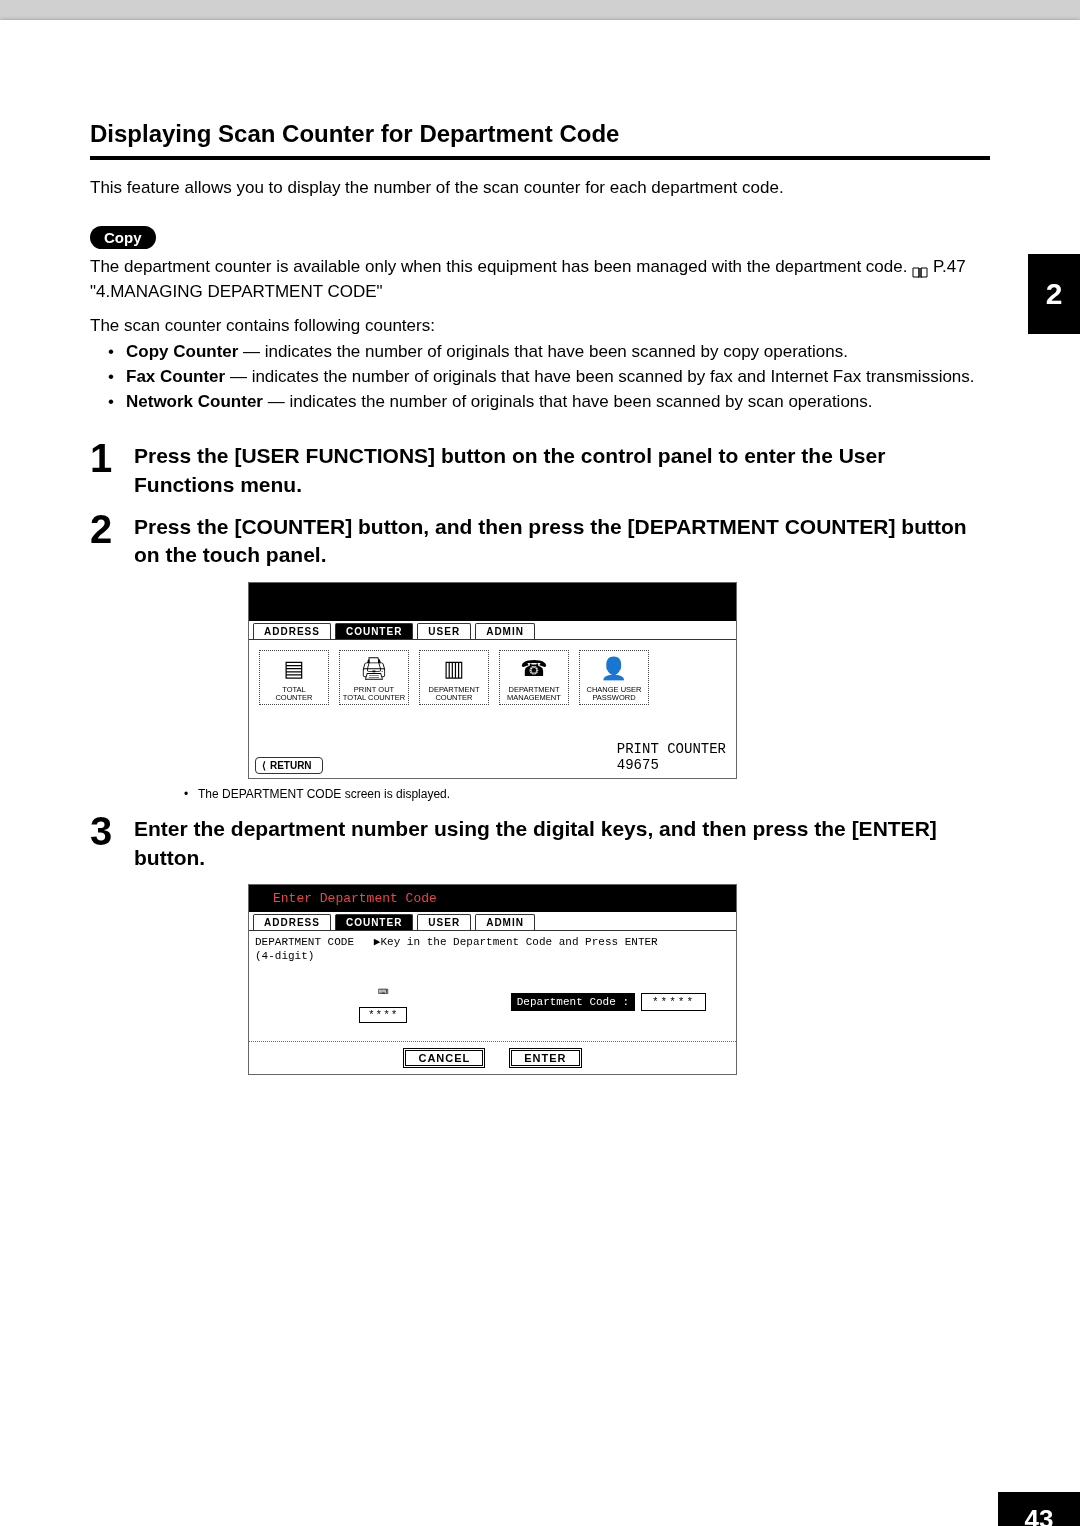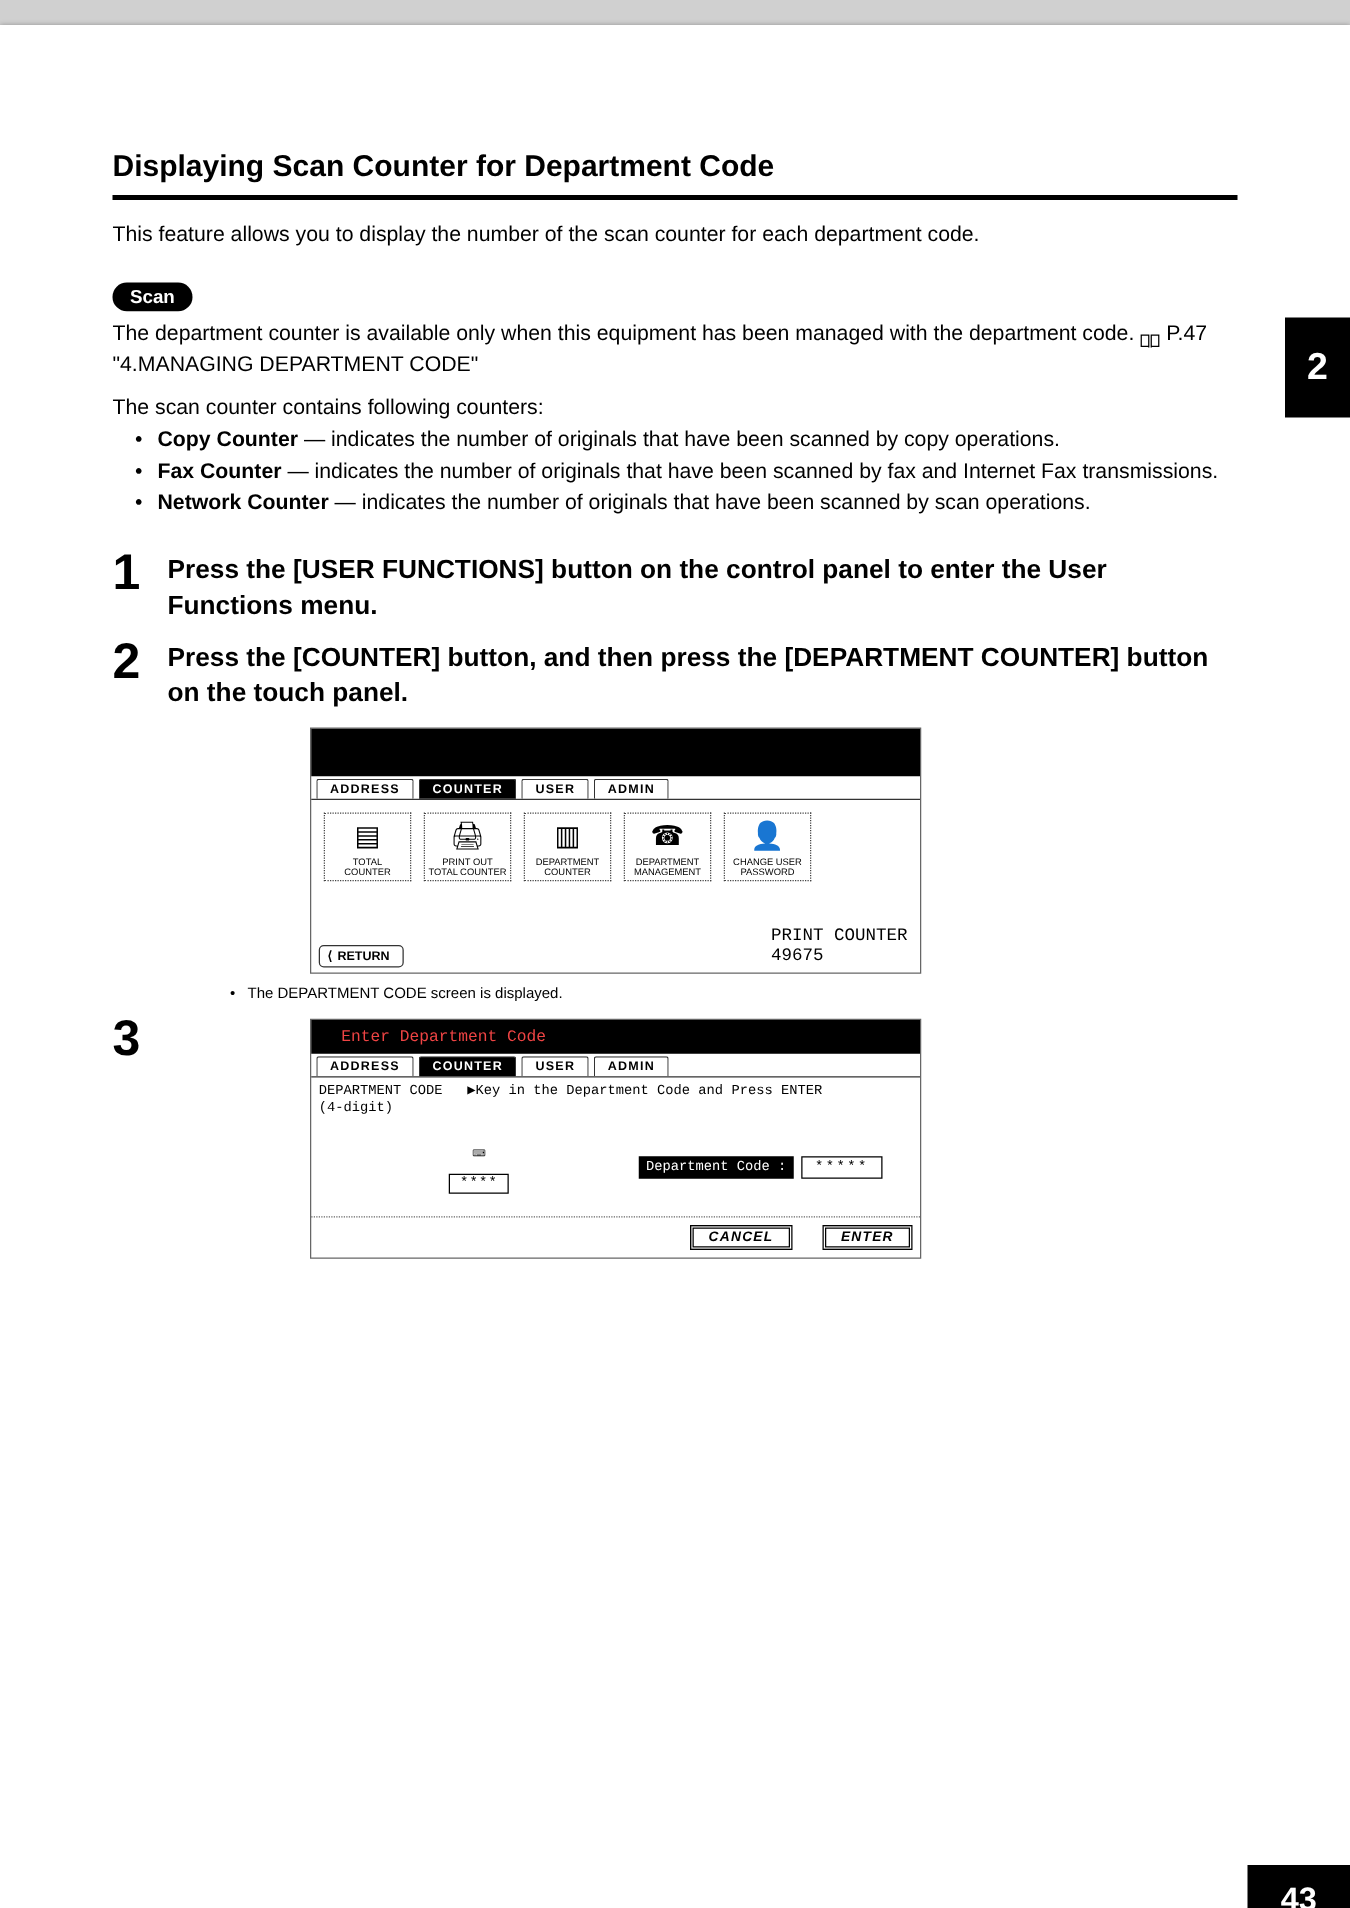--- a/index.html
+++ b/index.html
@@ -242,25 +242,24 @@
     color: #fff;
     padding: 3px 6px;
   }
   .ss2-deptfield .light {
     border: 1px solid #000;
     padding: 2px 10px;
     letter-spacing: 2px;
   }
   .ss2-btns {
     display: flex;
-    justify-content: flex-end;
+    justify-content: center;
     gap: 24px;
     padding: 6px;
     border-top: 1px dotted #666;
-    font-style: italic;
   }
   .ss2-btn {
     border: 1px solid #000;
     padding: 3px 14px;
     font-size: 11px;
     font-weight: bold;
     font-family: Arial, sans-serif;
     letter-spacing: 1px;
     box-shadow: inset 0 0 0 1px #fff, inset 0 0 0 2px #000;
   }
@@ -309,21 +308,21 @@
   <div class="chapter-tab">2</div>
   <div class="page-num">43</div>
 
   <div class="content">
 
     <div class="title">Displaying Scan Counter for Department Code</div>
     <div class="hr-thick"></div>
 
     <div class="intro">This feature allows you to display the number of the scan counter for each department code.</div>
 
-    <div class="note-badge">Scan</div>
+    <div class="note-badge">Copy</div>
     <div class="note-text">
       <span>The department counter is available only when this equipment has been managed with the department code. </span>
       <span class="book-icon">
         <svg viewBox="0 0 16 12">
             <path d="M1 1 h6 v9 h-6 z M9 1 h6 v9 h-6 z M7 1 v10 M9 1 v10" fill="none" stroke="#000" stroke-width="1"></path>
           </svg>
       </span>
       <span> P.47 "4.MANAGING DEPARTMENT CODE"</span>
     </div>
 
@@ -398,20 +397,21 @@
               <div>49675</div>
             </div>
           </div>
         </div>
 
         <div class="sub-bullet">The DEPARTMENT CODE screen is displayed.</div>
       </li>
 
       <li class="step">
         <span class="step-num">3</span>
+        <div class="step-text">Enter the department number using the digital keys, and then press the [ENTER] button.</div>
 
         <div class="screenshot">
           <div class="ss2-title-black">Enter Department Code</div>
           <div class="ss-tabs">
             <div class="ss-tab">ADDRESS</div>
             <div class="ss-tab active">COUNTER</div>
             <div class="ss-tab">USER</div>
             <div class="ss-tab">ADMIN</div>
           </div>
           <div class="ss-body" style="padding:0;">

